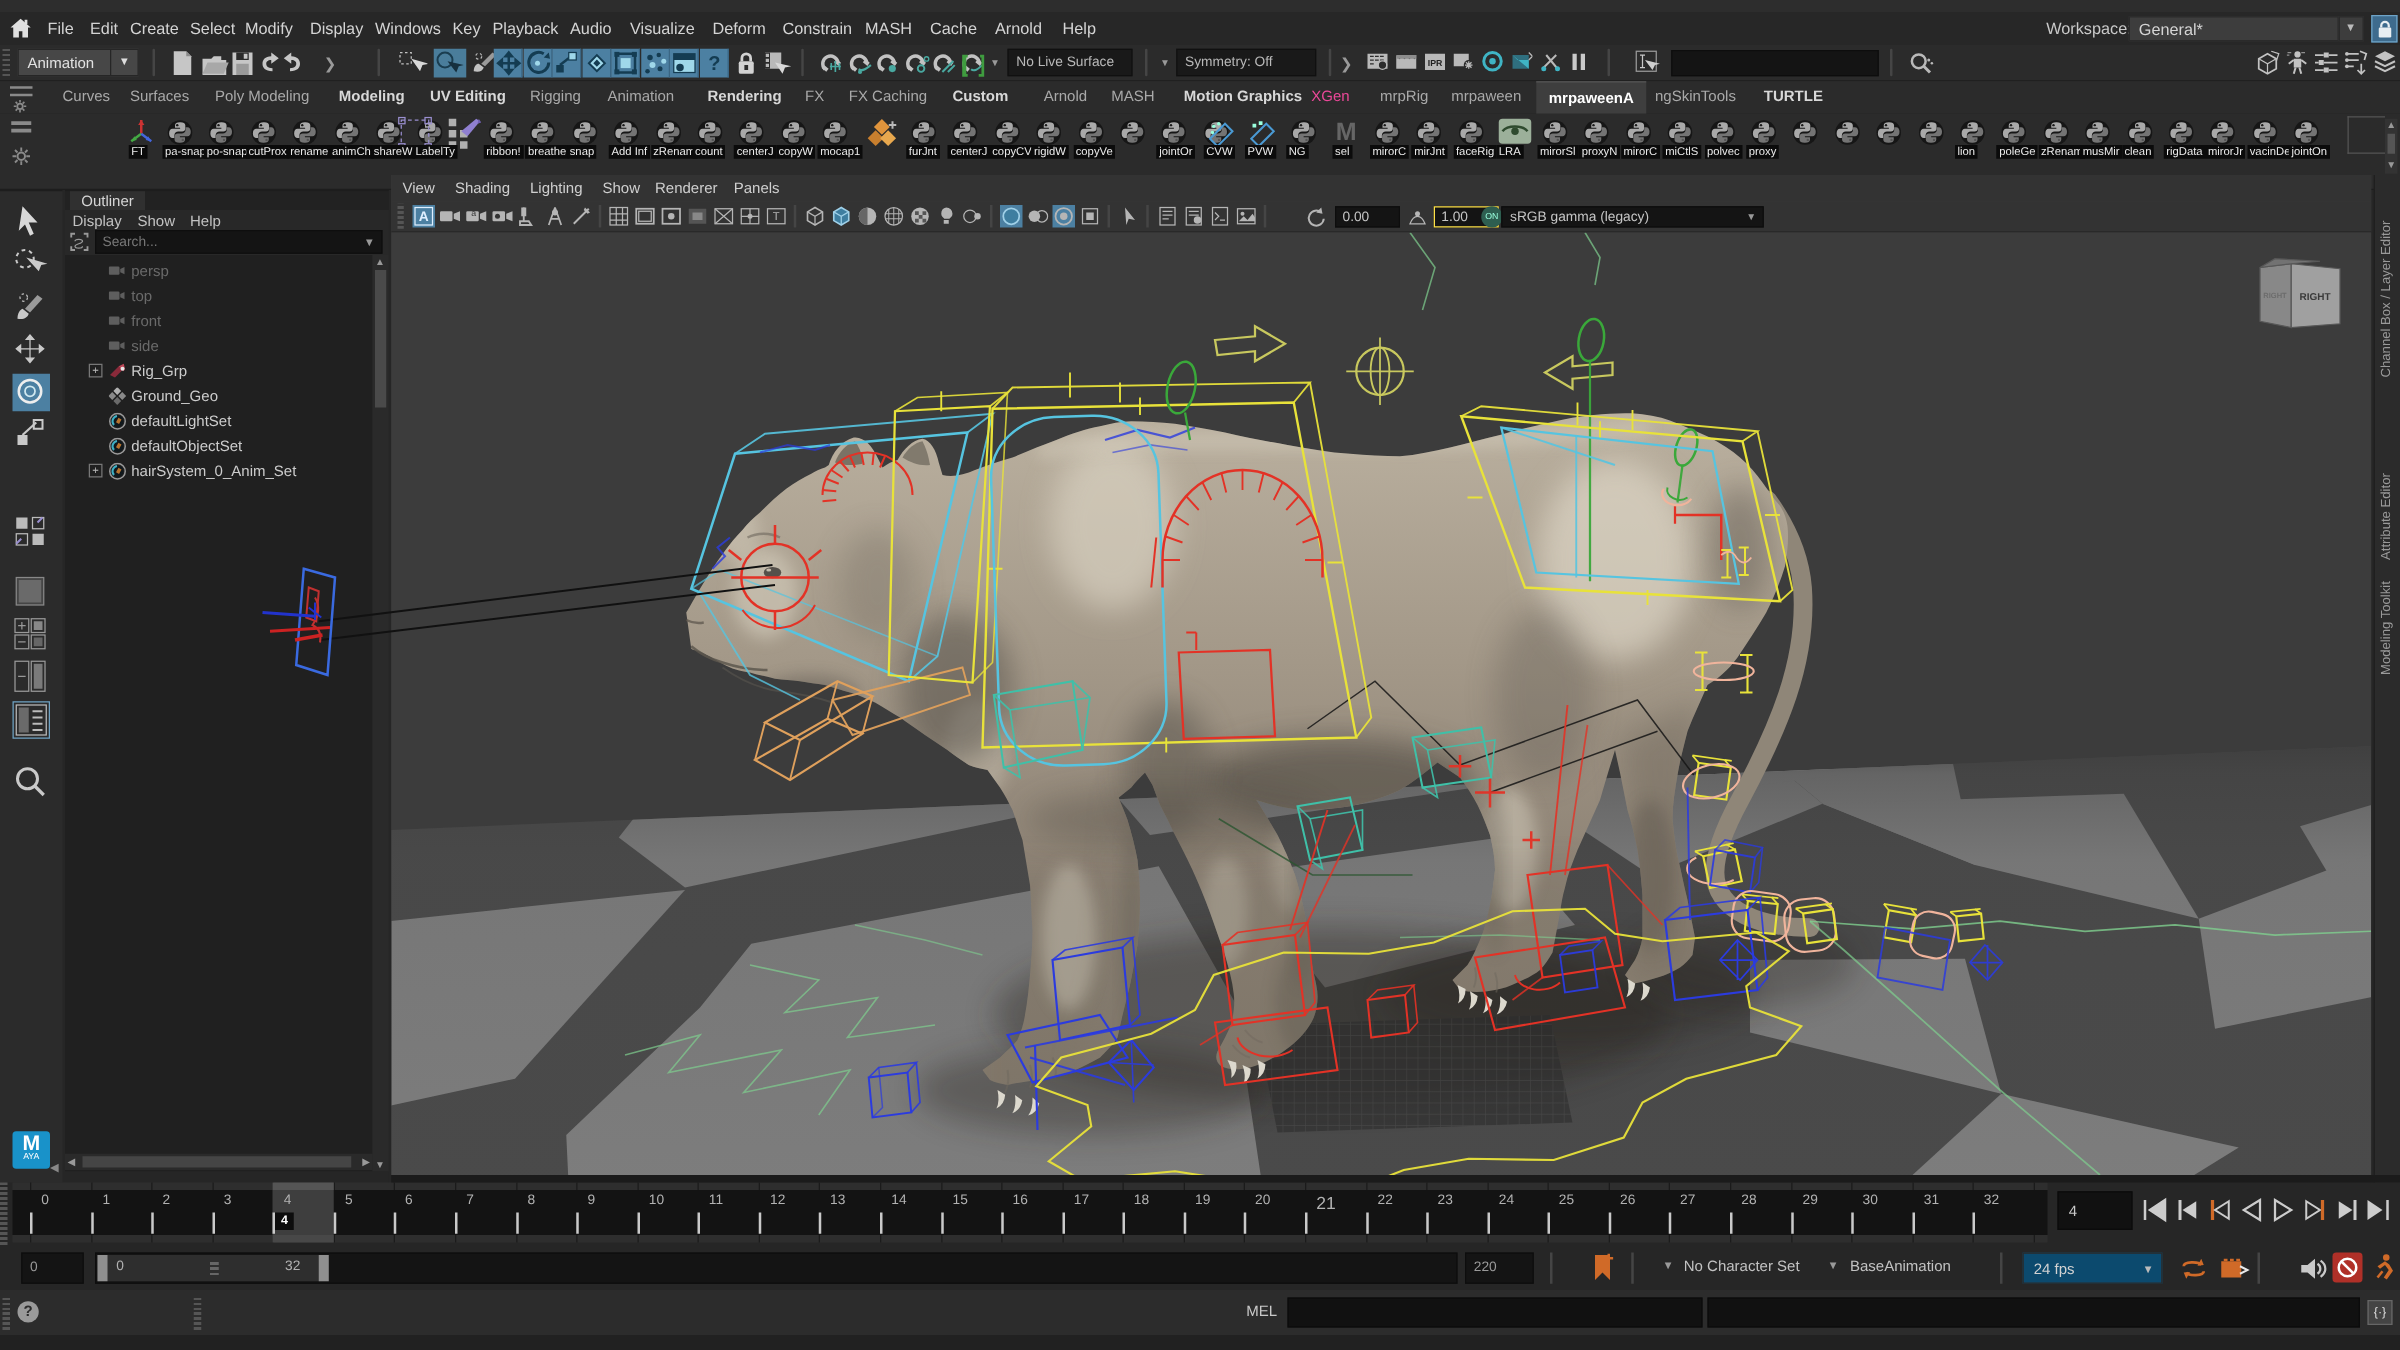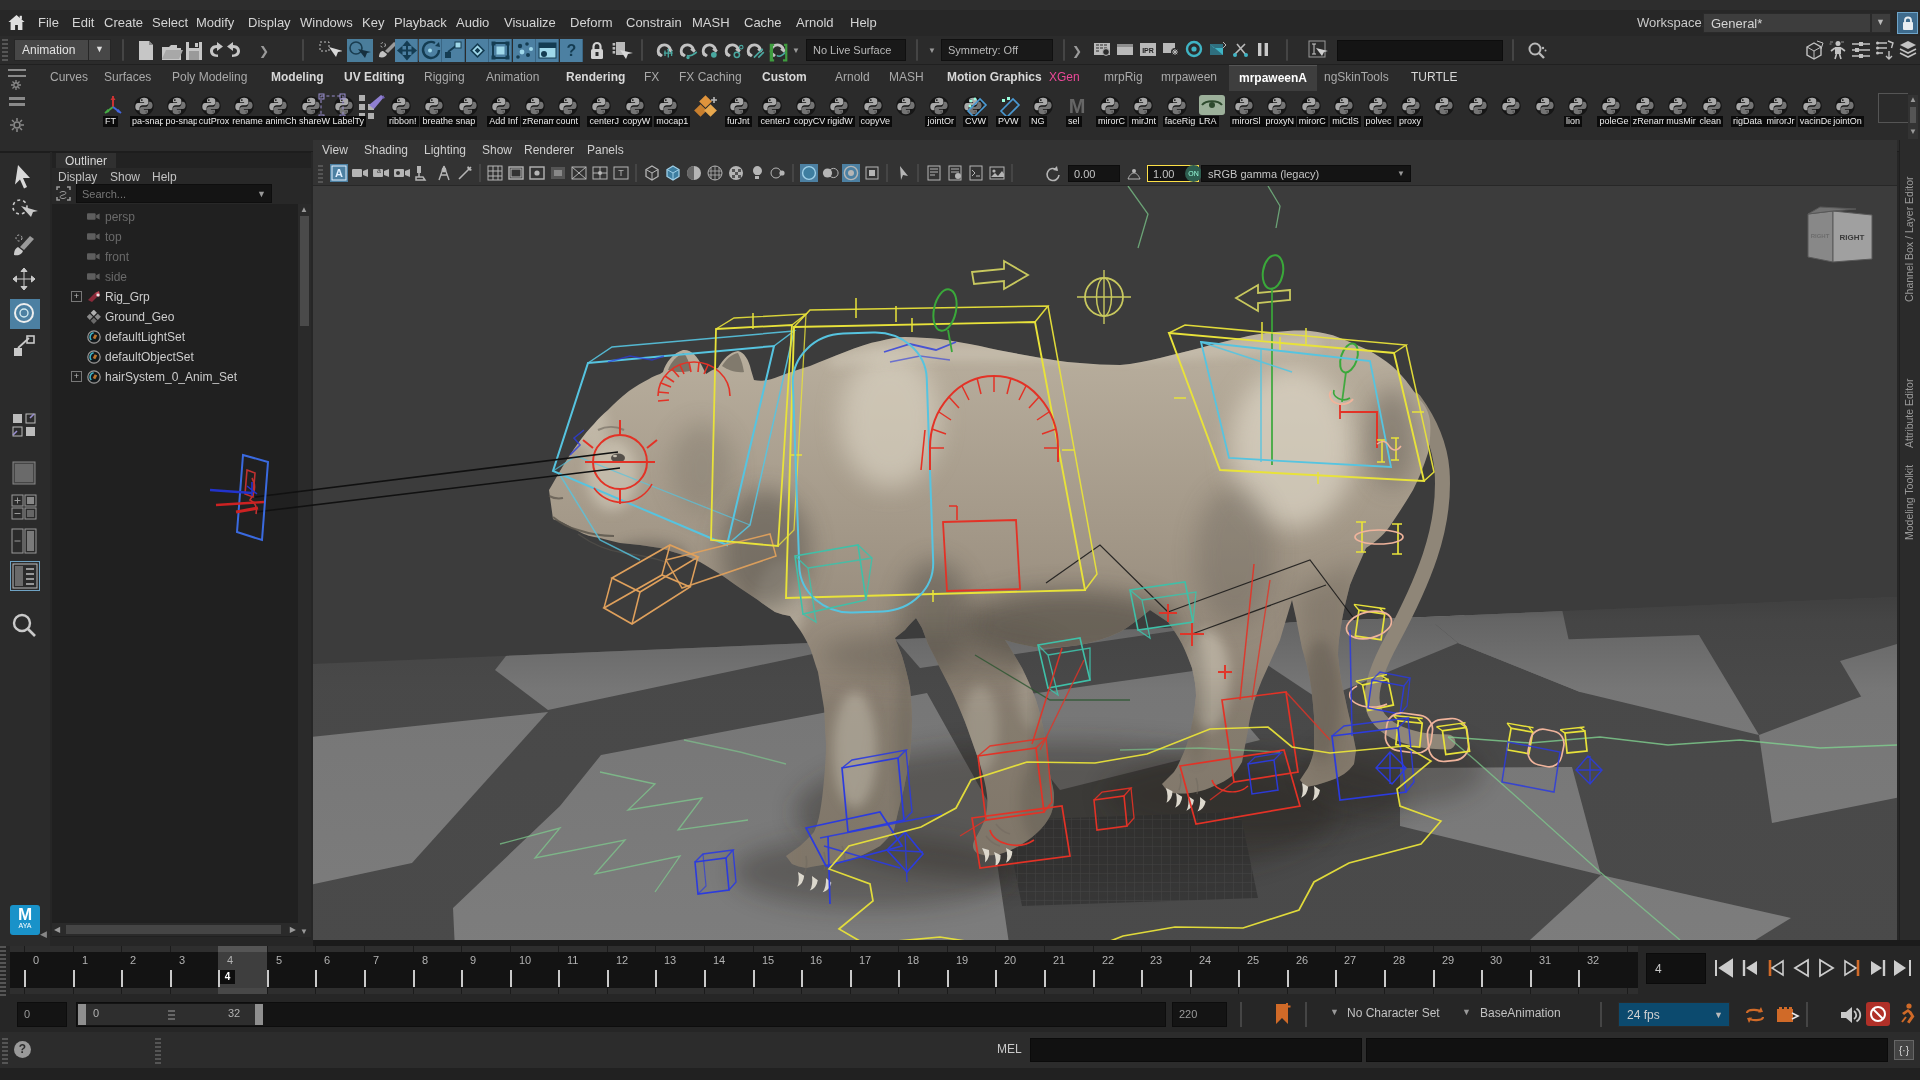--- a/index.html
+++ b/index.html
@@ -317,21 +317,21 @@
       <span class="a" style="left:679px;top:5px;color:#a9a9a9">FX Caching</span>
       <span class="a" style="left:762px;top:5px;color:#d8d8d8;font-weight:bold">Custom</span>
       <span class="a" style="left:835px;top:5px;color:#a9a9a9">Arnold</span>
       <span class="a" style="left:889px;top:5px;color:#a9a9a9">MASH</span>
       <span class="a" style="left:947px;top:5px;color:#d8d8d8;font-weight:bold">Motion Graphics</span>
       <span class="a" style="left:1049px;top:5px;color:#ec4899">XGen</span>
       <span class="a" style="left:1104px;top:5px;color:#a9a9a9">mrpRig</span>
       <span class="a" style="left:1161px;top:5px;color:#a9a9a9">mrpaween</span>
       <div class="a" style="left:1229px;top:0;height:26px;padding:0 10px;background:#3e3e3e;border-top:1px solid #555"><span style="position:relative;top:5px;color:#fff;font-weight:bold">mrpaweenA</span></div>
       <span class="a" style="left:1324px;top:5px;color:#a9a9a9">ngSkinTools</span>
-      <span class="a" style="left:1411px;top:5px;color:#d8d8d8;font-weight:normal">TURTLE</span>
+      <span class="a" style="left:1411px;top:5px;color:#d8d8d8;font-weight:bold">TURTLE</span>
     </div>
 <div class="a" style="left:0;top:91px;width:1920px;height:61px;background:#2b2b2b;border-bottom:1px solid #1d1d1d">
       <div class="a" style="left:9px;top:6px;width:16px;height:3px;background:#8a8a8a;box-shadow:0 6px 0 #8a8a8a"></div>
       <svg class="a" style="left:9px;top:26px" width="16" height="16" viewBox="0 0 16 16">
         <circle cx="8" cy="8" r="3" fill="none" stroke="#8a8a8a" stroke-width="1.6"></circle>
         <path d="M8 1v3M8 12v3M1 8h3M12 8h3M3 3l2 2M11 11l2 2M13 3l-2 2M5 11l-2 2" stroke="#8a8a8a" stroke-width="1.5"></path>
       </svg>
       <svg class="a" style="left:100px;top:2px" width="26" height="26" viewBox="0 0 26 26">
         <path d="M13 14V3" stroke="#cc3333" stroke-width="2"></path>
         <path d="M13 3l-2.5 4h5z" fill="#cc3333"></path>
@@ -647,21 +647,21 @@
       <div class="a" style="left:0;top:15px;width:259px;height:16px;background:#282828;font-size:12px;color:#c2c2c2">
         <span class="a" style="left:6px;top:2px">Display</span>
         <span class="a" style="left:58px;top:2px">Show</span>
         <span class="a" style="left:100px;top:2px">Help</span>
       </div>
       <div class="a" style="left:0;top:31px;width:259px;height:20px;background:#282828">
         <svg class="a" style="left:3px;top:1px" width="17" height="17" viewBox="0 0 17 17">
           <path d="M2 5V2h3M12 2h3v3M15 12v3h-3M5 15H2v-3" stroke="#999" fill="none" stroke-width="1.5"></path>
           <path d="M5 8c0-2 6-2 6 0s-6 2-6 4 6 2 6 0" stroke="#999" fill="none"></path>
         </svg>
-        <div class="a" style="left:24px;top:0px;width:196px;height:19px;background:#141414;border:1px solid #0e0e0e">
+        <div class="a" style="left:24px;top:0px;width:230px;height:19px;background:#141414;border:1px solid #0e0e0e">
           <span style="position:absolute;left:5px;top:3px;font-size:11px;color:#777">Search...</span>
           <span style="position:absolute;right:5px;top:4px;font-size:9px;color:#999">▼</span>
         </div>
       </div>
       <div class="a" style="left:0;top:51px;width:246px;height:733px;background:#202020"></div>
       <svg class="a" style="left:35px;top:58px" width="13" height="11" viewBox="0 0 13 11">
         <use href="#camico"></use>
       </svg>
       <span class="a" style="left:53px;top:57px;font-size:12px;color:#6a6a6a">persp</span>
       <svg class="a" style="left:35px;top:78px" width="13" height="11" viewBox="0 0 13 11">
@@ -794,21 +794,21 @@
       <span class="a" style="left:810px;top:8px;font-size:11px;color:#b2b2b2">16</span>
       <div class="a" style="left:801px;top:24px;width:1.6px;height:17px;background:#c9c9c9"></div>
       <span class="a" style="left:859px;top:8px;font-size:11px;color:#b2b2b2">17</span>
       <div class="a" style="left:850px;top:24px;width:1.6px;height:17px;background:#c9c9c9"></div>
       <span class="a" style="left:907px;top:8px;font-size:11px;color:#b2b2b2">18</span>
       <div class="a" style="left:898px;top:24px;width:1.6px;height:17px;background:#c9c9c9"></div>
       <span class="a" style="left:956px;top:8px;font-size:11px;color:#b2b2b2">19</span>
       <div class="a" style="left:947px;top:24px;width:1.6px;height:17px;background:#c9c9c9"></div>
       <span class="a" style="left:1004px;top:8px;font-size:11px;color:#b2b2b2">20</span>
       <div class="a" style="left:995px;top:24px;width:1.6px;height:17px;background:#c9c9c9"></div>
-      <span class="a" style="left:1053px;top:8px;font-size:11px;color:#b2b2b2">21</span>
+      <span class="a" style="left:1053px;top:8px;font-size:14px;color:#b2b2b2">21</span>
       <div class="a" style="left:1044px;top:24px;width:1.6px;height:17px;background:#c9c9c9"></div>
       <span class="a" style="left:1102px;top:8px;font-size:11px;color:#b2b2b2">22</span>
       <div class="a" style="left:1093px;top:24px;width:1.6px;height:17px;background:#c9c9c9"></div>
       <span class="a" style="left:1150px;top:8px;font-size:11px;color:#b2b2b2">23</span>
       <div class="a" style="left:1141px;top:24px;width:1.6px;height:17px;background:#c9c9c9"></div>
       <span class="a" style="left:1199px;top:8px;font-size:11px;color:#b2b2b2">24</span>
       <div class="a" style="left:1190px;top:24px;width:1.6px;height:17px;background:#c9c9c9"></div>
       <span class="a" style="left:1247px;top:8px;font-size:11px;color:#b2b2b2">25</span>
       <div class="a" style="left:1238px;top:24px;width:1.6px;height:17px;background:#c9c9c9"></div>
       <span class="a" style="left:1296px;top:8px;font-size:11px;color:#b2b2b2">26</span>

